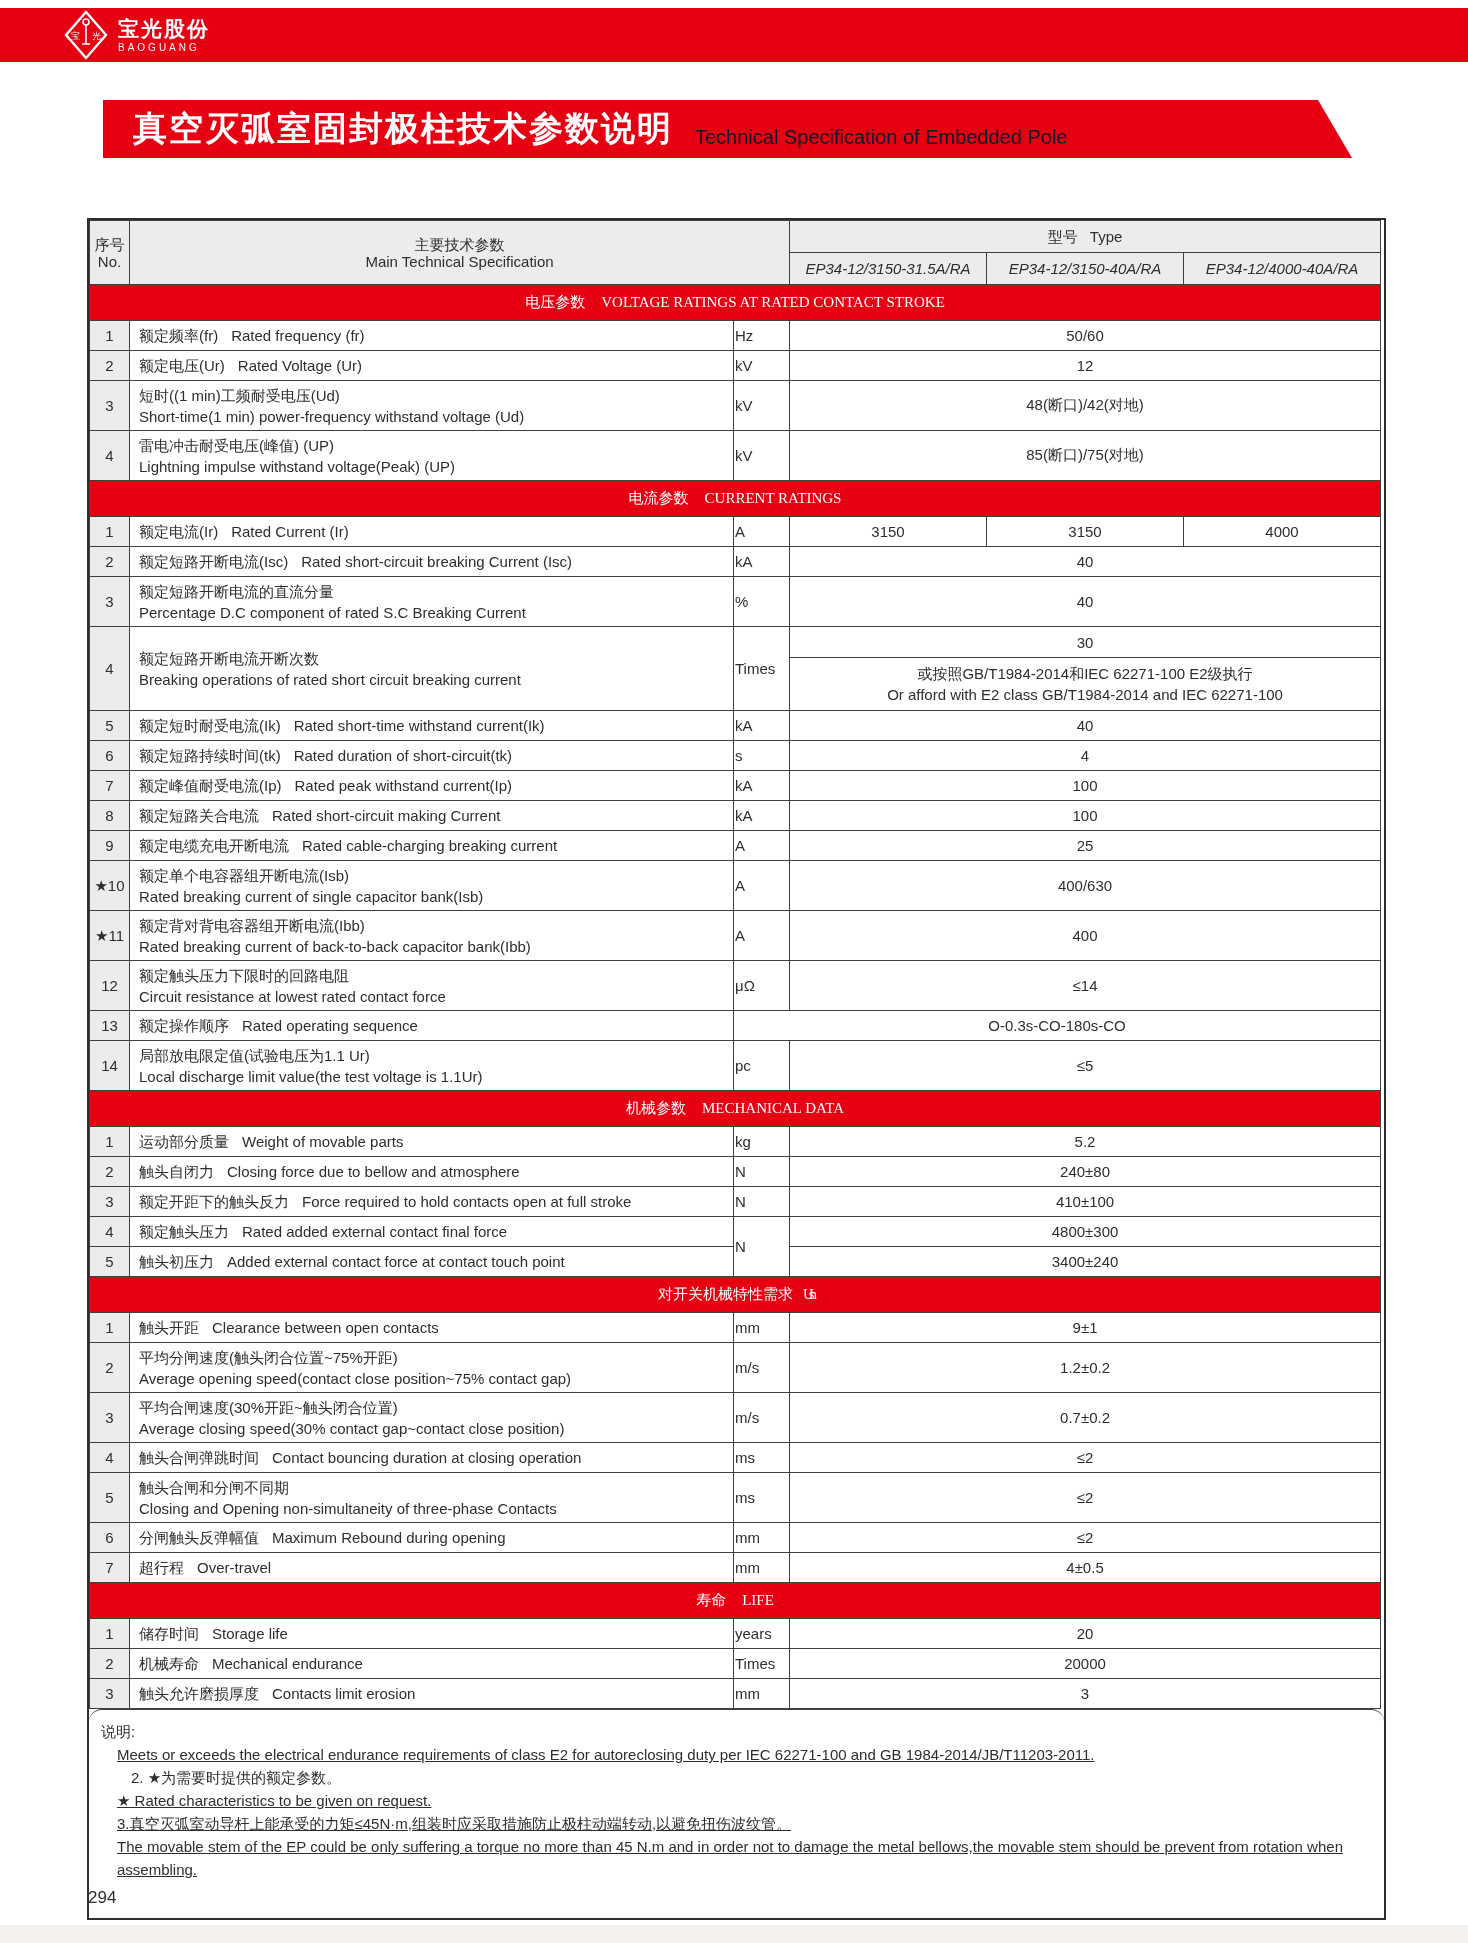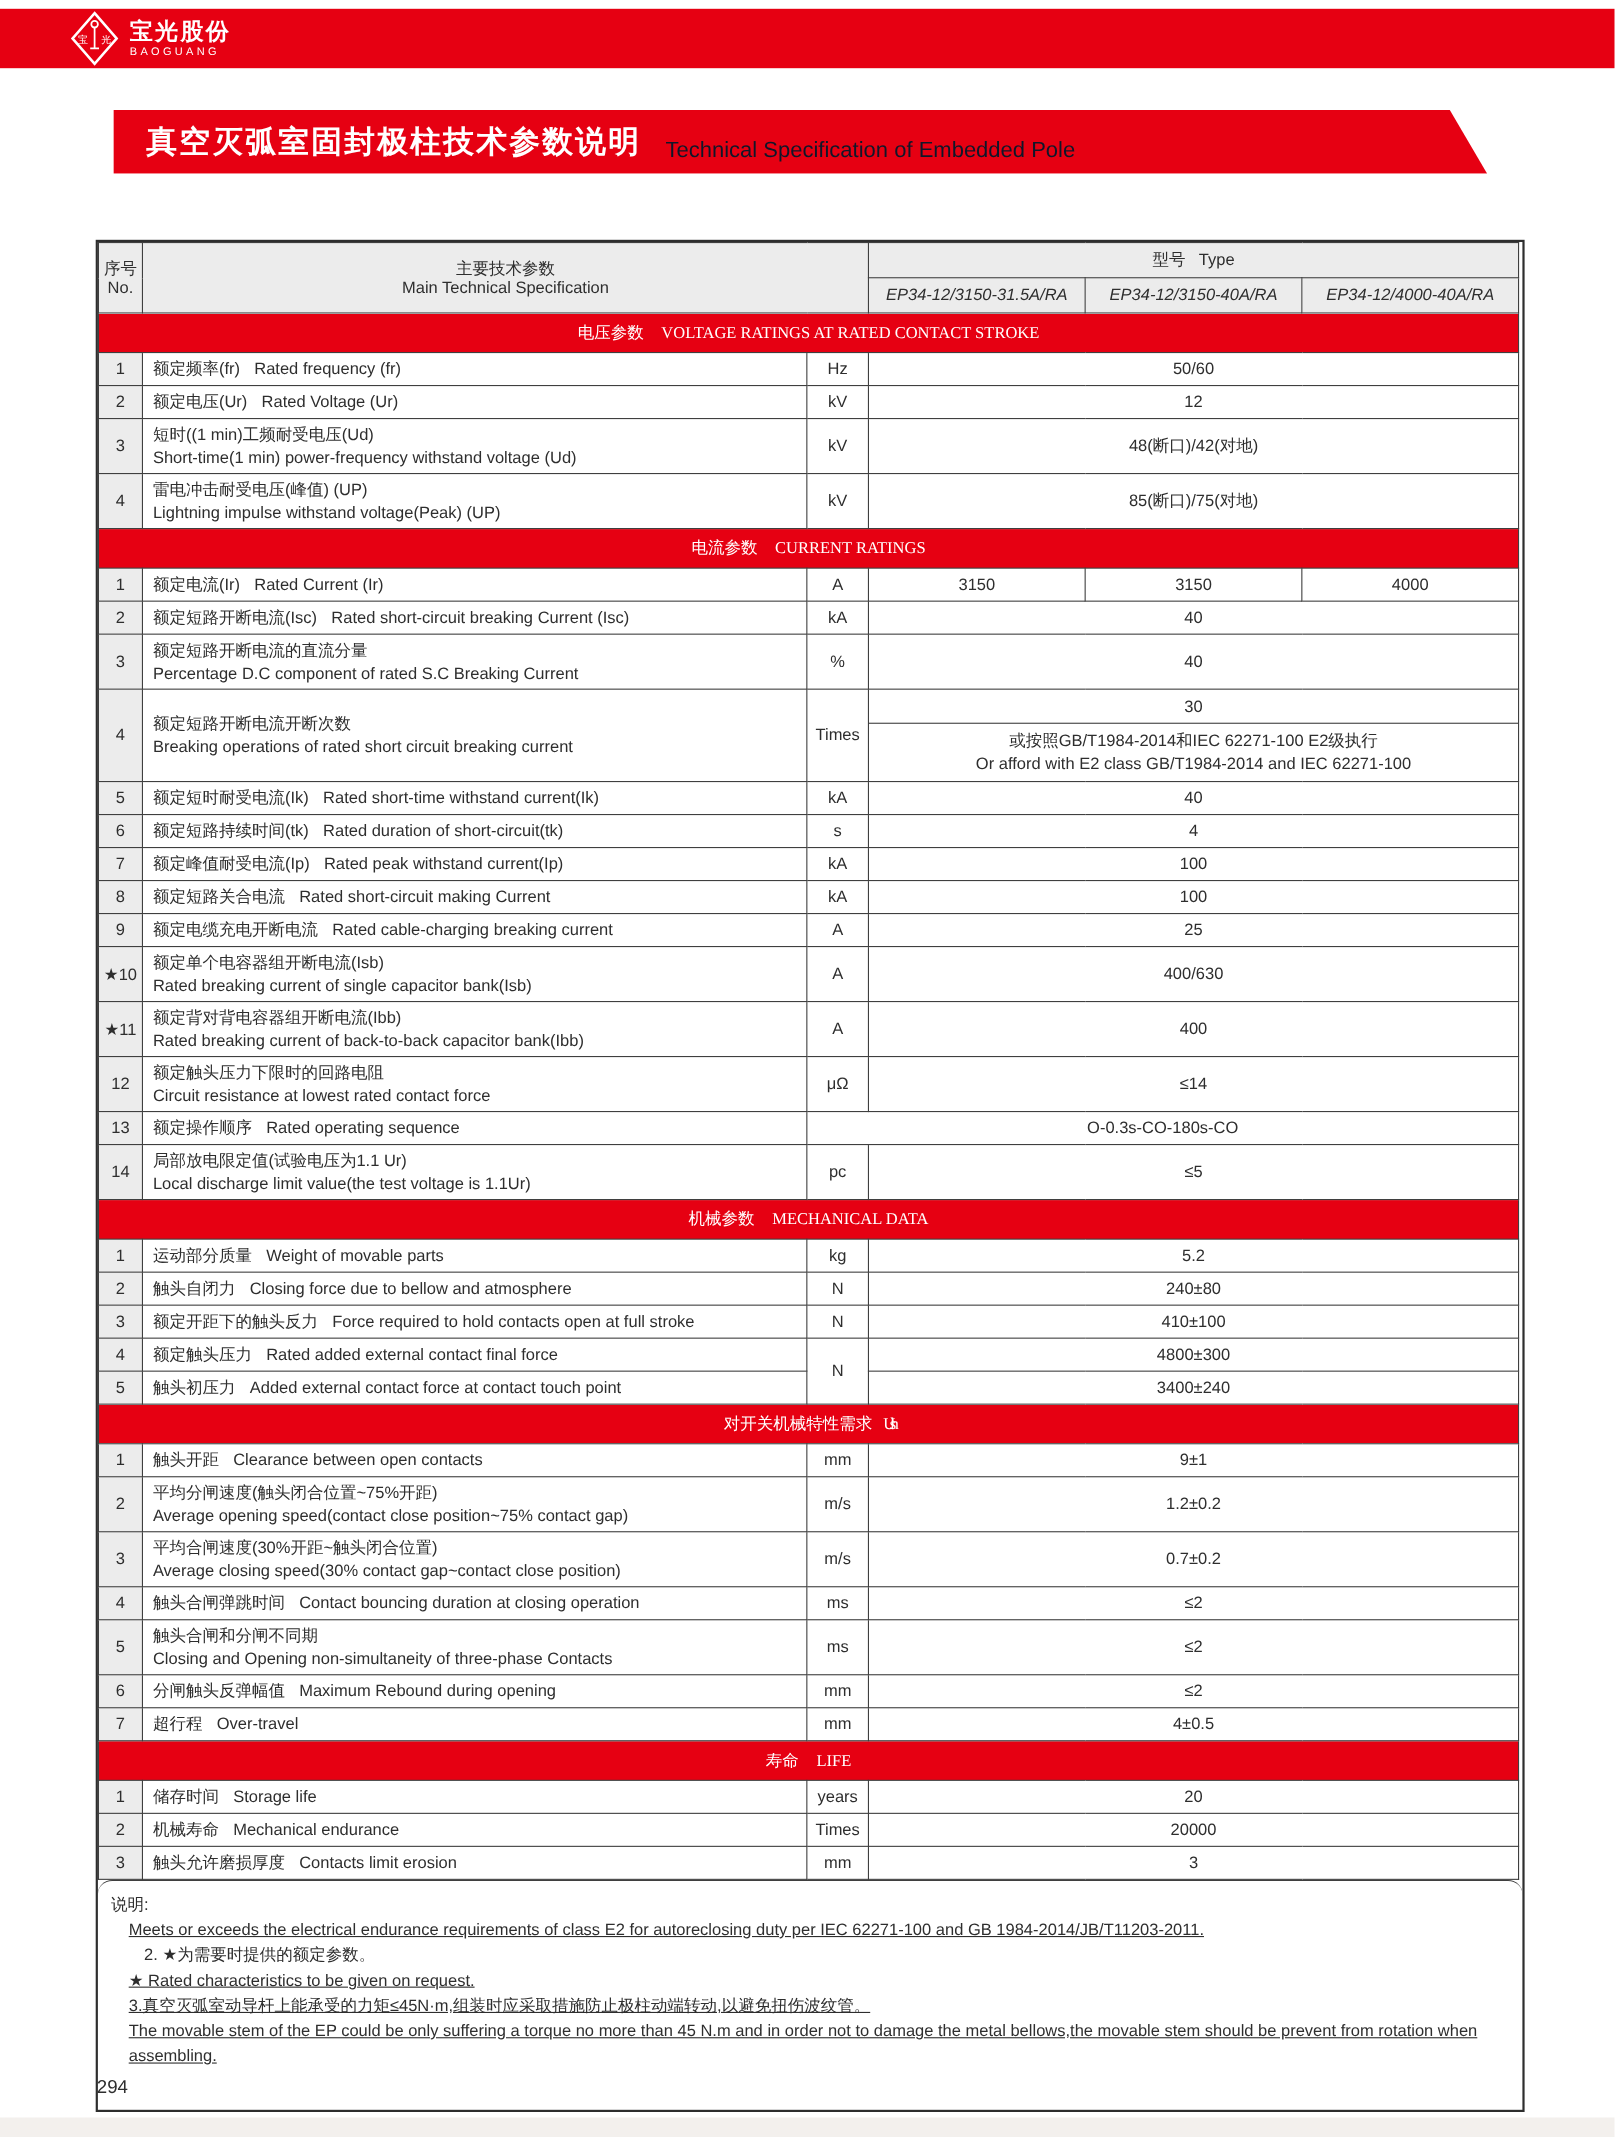--- a/index.html
+++ b/index.html
@@ -10,42 +10,42 @@
   .topbar{position:absolute;left:0;top:8px;width:1468px;height:54px;background:#e60012;}
   .logo-wrap{display:flex;align-items:center;height:100%;padding-left:64px;}
   .logo-svg{display:block;margin-right:10px;}
   .brand-text{color:#ffffff;line-height:1;}
   .brand-cn{font-size:21px;font-weight:bold;letter-spacing:2px;}
   .brand-en{font-size:10px;letter-spacing:3px;margin-top:4px;}
 
   
   .title-banner{position:absolute;left:103px;top:100px;width:1249px;height:58px;background:#e60012;
     display:flex;align-items:center;clip-path:polygon(0 0,calc(100% - 34px) 0,100% 100%,0 100%);}
-  .t-cn{color:#fff;font-size:28px;font-weight:bold;margin-left:30px;letter-spacing:2px;}
+  .t-cn{color:#fff;font-size:34px;font-weight:bold;margin-left:30px;letter-spacing:2px;}
   .t-en{color:#0f172a;font-size:20px;margin-left:22px;margin-top:16px;}
 
   
   .table-wrap{position:absolute;left:87px;top:218px;width:1295px;border:2px solid #2e2e2e;background:#fff;}
   table.spec{border-collapse:collapse;table-layout:fixed;width:1291px;}
   table.spec td{border:1px solid #3f3f3f;font-size:15px;overflow:hidden;}
   tr.hr1{height:32px;} tr.hr2{height:32px;}
   td.hno,td.hspec,td.htype,td.htname{background:#ececec;text-align:center;vertical-align:middle;line-height:17px;}
   td.htype{word-spacing:8px;font-size:15px;}
   td.htname{font-size:15px;padding:0 1px;font-style:italic;}
   tr.bar-row{height:36px;font-family:Liberation Serif, serif;}
   td.bar{background:#e60012;color:#ffffff;text-align:center;vertical-align:middle;font-size:16px;border-left:1px solid #e60012;border-right:1px solid #e60012;}
   .bar-cn{margin-right:16px;}
   .bar-en.squish{letter-spacing:-5px;margin-left:-6px;}
   tr.r1{height:30px;} tr.r2{height:50px;} tr.r3{height:84px;}
   td.no{background:#ececec;text-align:center;vertical-align:middle;}
   td.label{text-align:left;vertical-align:middle;padding:2px 9px;line-height:21px;}
   td.label .en.inline{margin-left:13px;}
   td.label .cn,td.label .en{display:inline;}
   td.label.two .cn,td.label.two .en{display:block;}
-  td.unit{text-align:center;vertical-align:middle;}
+  td.unit{vertical-align:middle;}
   td.val{text-align:center;vertical-align:middle;}
   td.splitcell{padding:0;}
   .split-top{height:29px;border-bottom:1px solid #3f3f3f;display:flex;align-items:center;justify-content:center;}
   .split-bottom{padding:5px 2px;text-align:center;line-height:21px;}
 
   
   .notes{min-height:186px;border-top:1px solid #3f3f3f;padding:10px 14px 12px 12px;font-size:15px;line-height:23px;border-radius:13px;}
   .note-line.ind0{padding-left:0;}
   .note-line.ind1{padding-left:16px;text-decoration:underline;}
   .note-line.ind2{padding-left:30px;}

